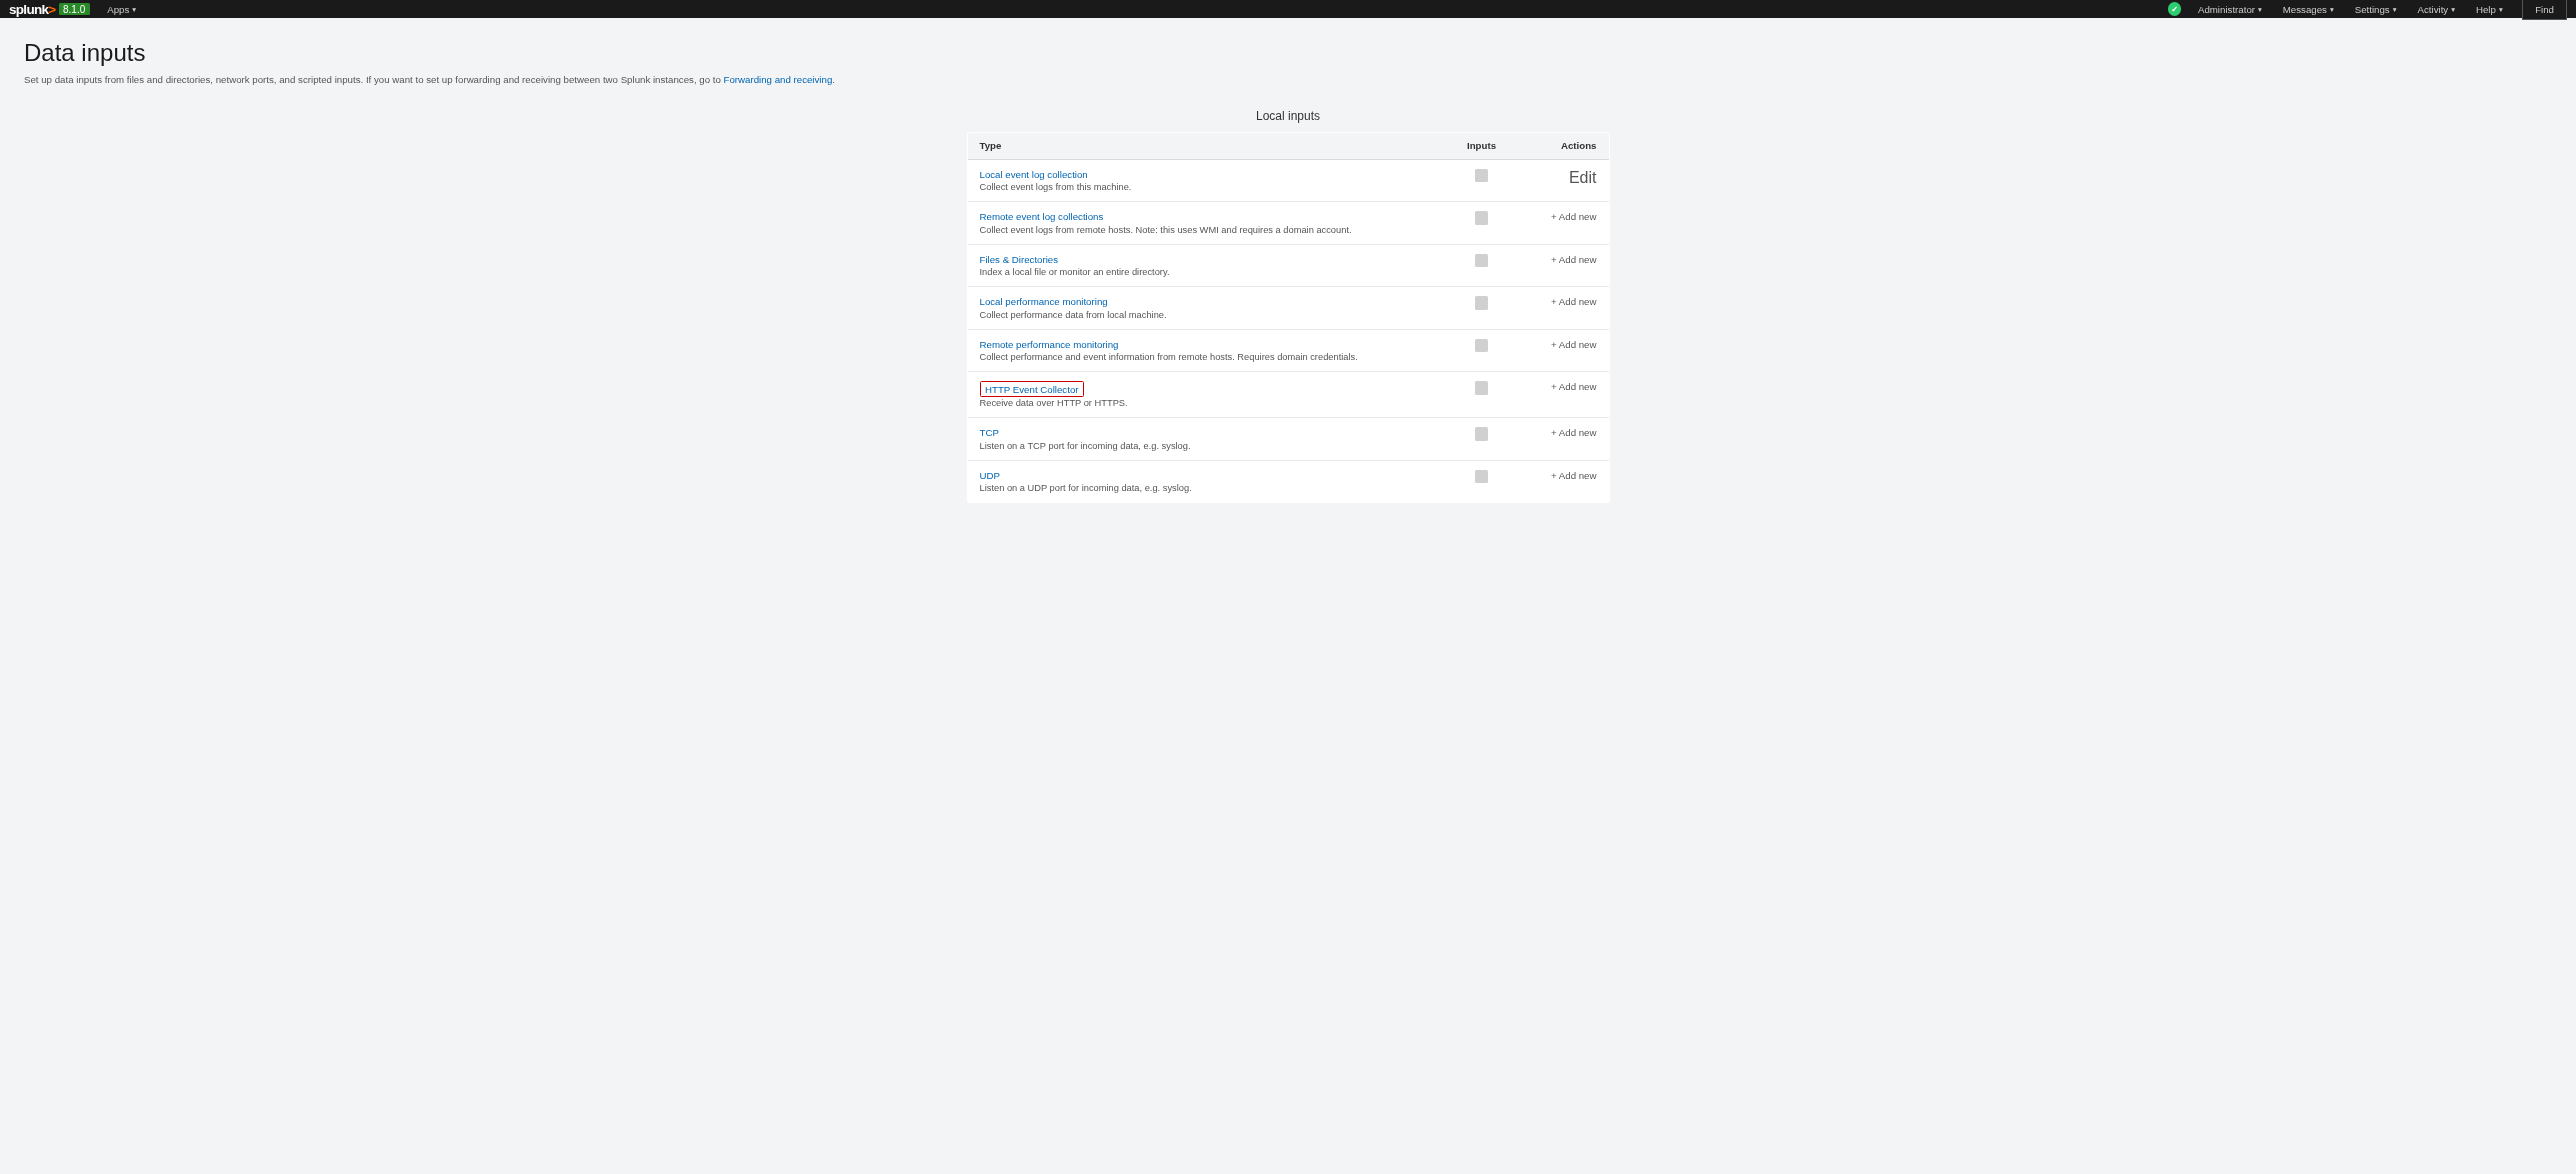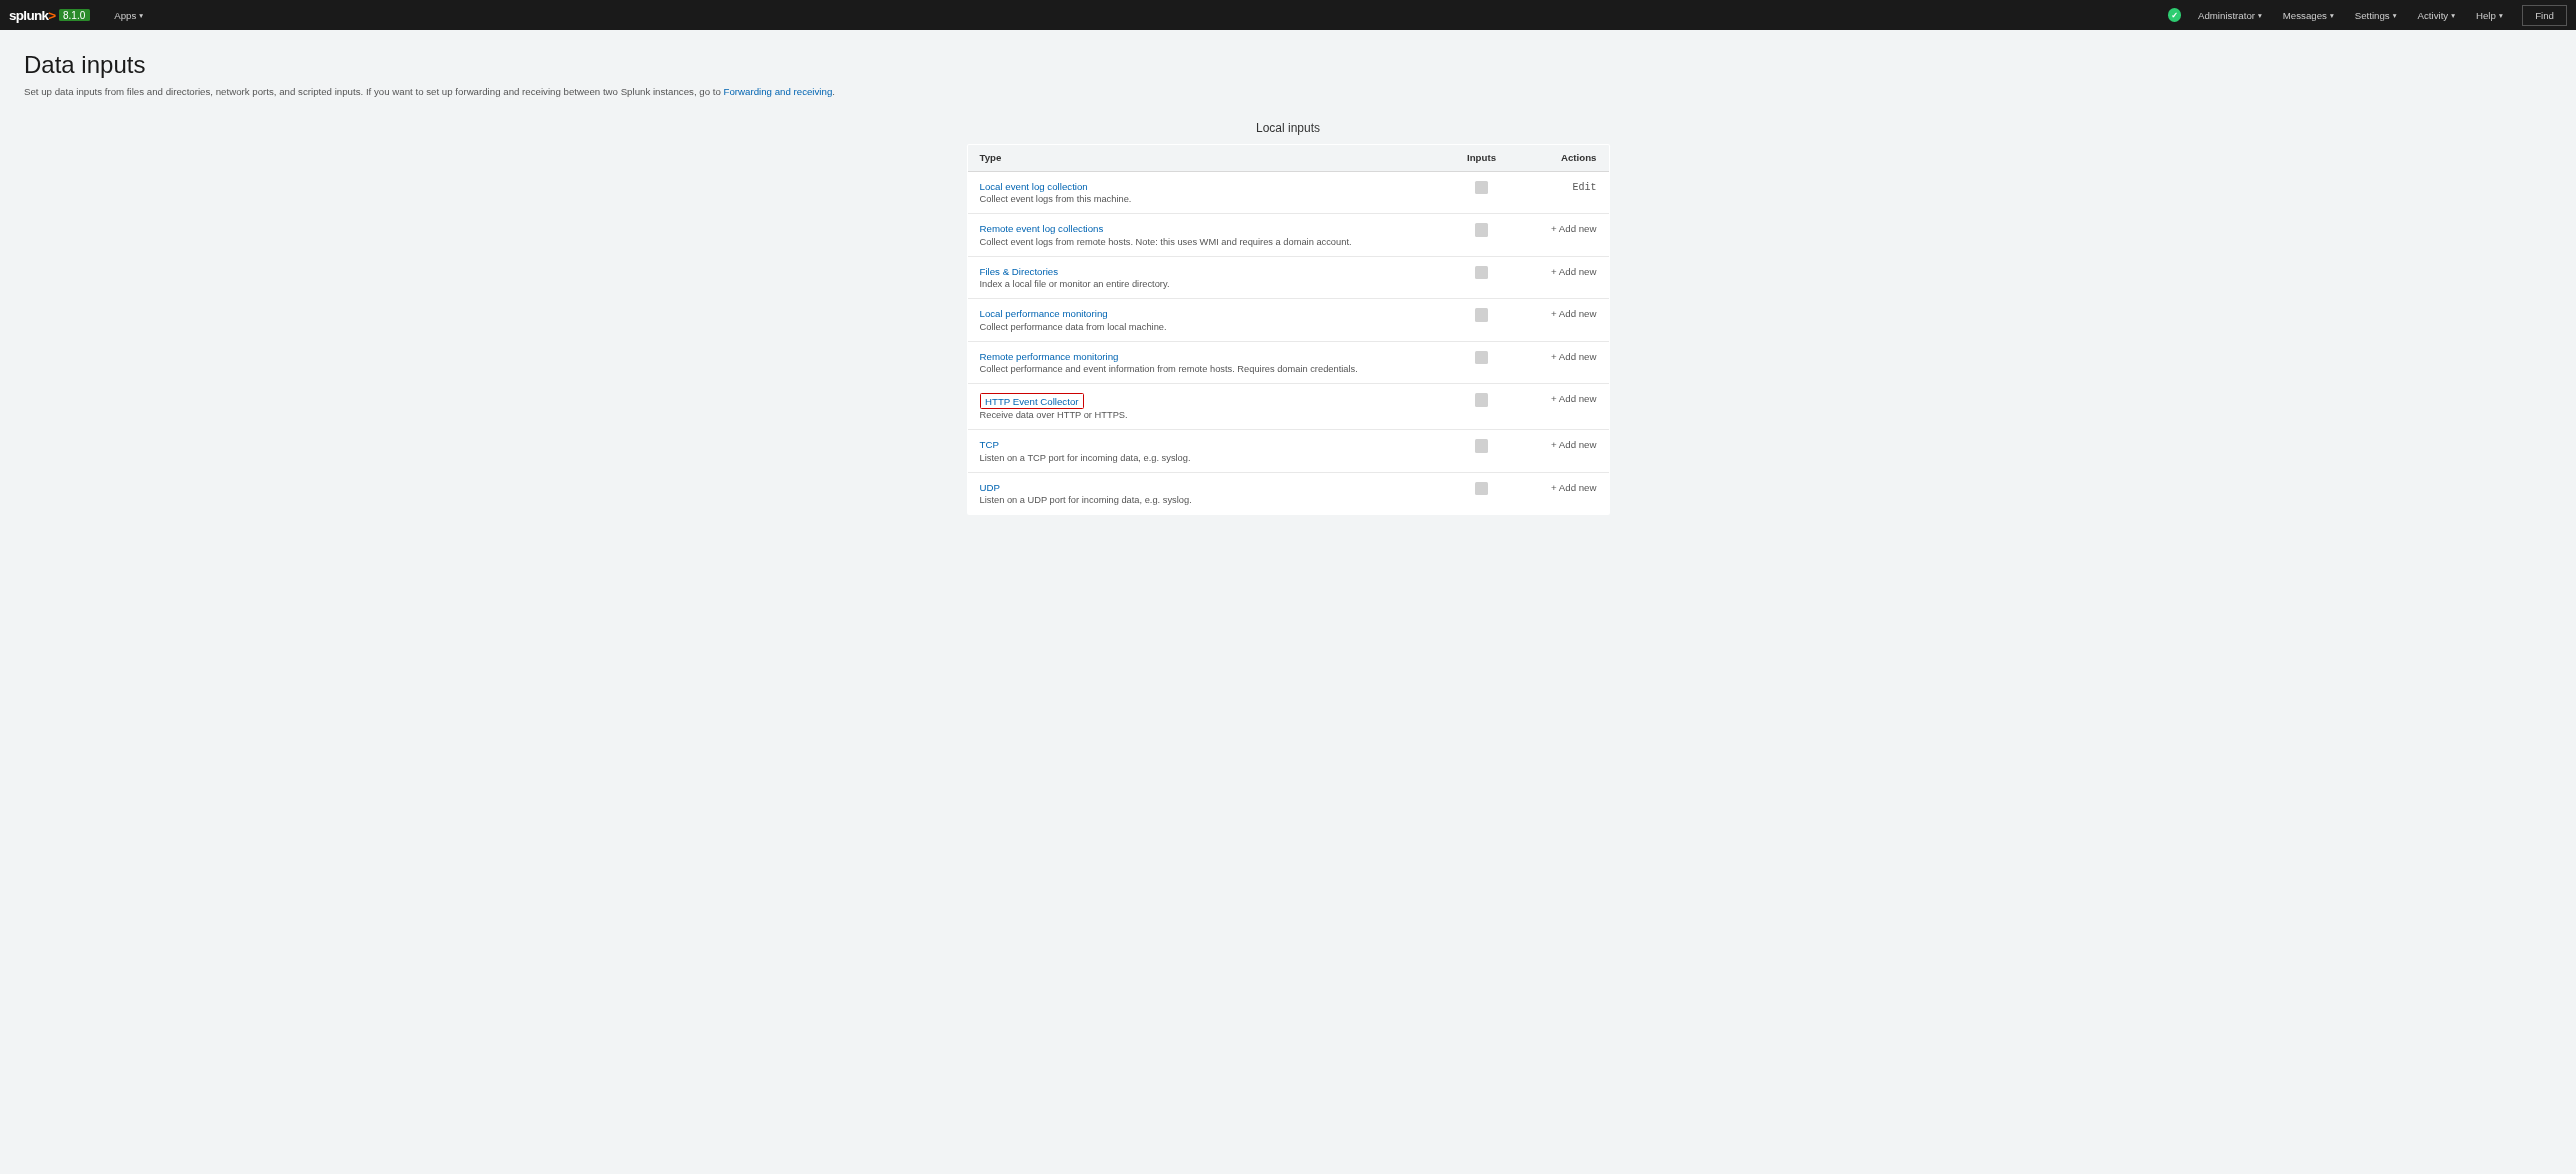--- a/index.html
+++ b/index.html
@@ -3,23 +3,23 @@
   <meta charset="utf-8">
   <style>
     * { margin: 0; padding: 0; box-sizing: border-box; }
     body { font-family: -apple-system, BlinkMacSystemFont, "Segoe UI", Helvetica, Arial, sans-serif; font-size: 10.5px; background: #f2f4f5; color: #333; }
 
     
     .navbar {
       background: #1a1a1a;
       display: flex;
       align-items: center;
-      height: 30px;
+      height: 18px;
       padding: 0 9px;
-      gap: 8px;
+      gap: 1px;
     }
     .navbar-brand {
       display: flex;
       align-items: center;
       margin-right: 6px;
     }
     .splunk-logo {
       color: #fff;
       font-size: 13.5px;
       font-weight: bold;
@@ -163,24 +163,23 @@
       height: 13.5px;
       background: #d0d0d0;
       border-radius: 1.5px;
     }
     .col-actions-cell {
       text-align: right;
       vertical-align: middle;
     }
     .action-link {
       color: #555;
-      font-size: 10px;
+      font-size: 16px;
       text-decoration: none;
       cursor: pointer;
-      font-family: Liberation Mono, monospace;
     }
     .action-add {
       color: #555;
       font-size: 9.7px;
       text-decoration: none;
       cursor: pointer;
       margin-left: 16px;
     }
 
     

